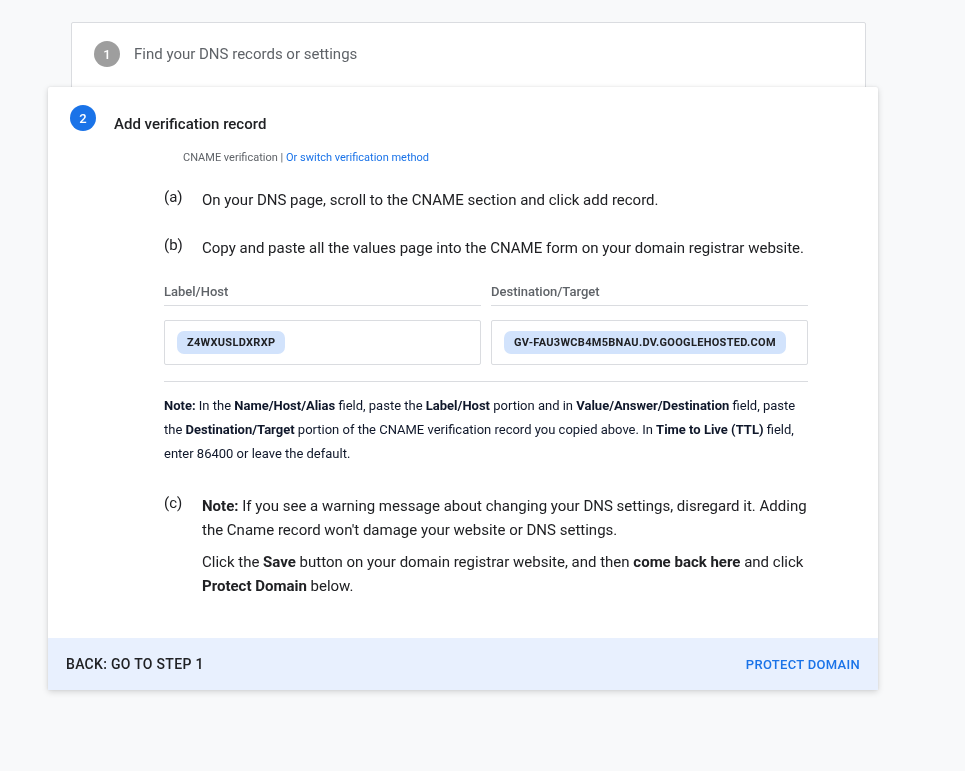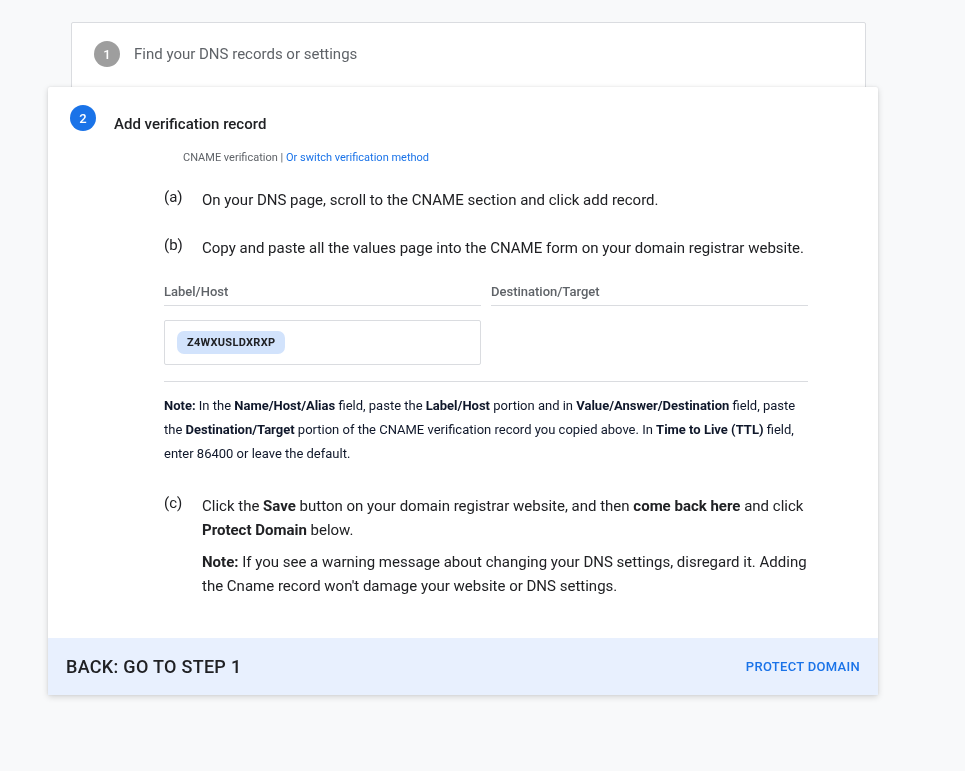--- a/index.html
+++ b/index.html
@@ -162,21 +162,21 @@
     }
     .step-c-body p b { font-weight: 700; }
     .footer {
       background: #e8f0fe;
       display: flex;
       justify-content: space-between;
       align-items: center;
       padding: 18px 18px;
     }
     .btn-back {
-      font-size: 18px;
+      font-size: 14px;
       font-weight: 500;
       letter-spacing: 0.3px;
       color: #202124;
       cursor: pointer;
       background: none;
       border: none;
       font-family: inherit;
     }
     .btn-protect {
       font-size: 13px;
@@ -227,36 +227,39 @@
 
     <div class="fields-row">
       <div class="field-col">
         <div class="field-label">Label/Host</div>
         <div class="field-box">
           <span class="field-value">Z4WXUSLDXRXP</span>
         </div>
       </div>
       <div class="field-col">
         <div class="field-label">Destination/Target</div>
+        <div class="field-box">
+          <span class="field-value">GV-FAU3WCB4M5BNAU.DV.GOOGLEHOSTED.COM</span>
+        </div>
       </div>
     </div>
     <div class="fields-sep"></div>
 
     <div class="note-text">
       <b>Note:</b><span> In the </span><b>Name/Host/Alias</b><span> field, paste the </span><b>Label/Host</b><span> portion and in </span><b>Value/Answer/Destination</b><span> field, paste the </span><b>Destination/Target</b><span> portion of the CNAME verification record you copied above. In </span><b>Time to Live (TTL)</b><span> field, enter 86400 or leave the default.</span>
     </div>
 
     <div class="step-row" style="margin-bottom:8px">
       <div class="step-letter">(c)</div>
       <div class="step-c-body">
         <p>
-          <span>Click the </span><b>Save</b><span> button on your domain registrar website, and then </span><b>come back here</b><span> and click </span><b>Protect Domain</b><span> below.</span>
+          <b>Note:</b><span> If you see a warning message about changing your DNS settings, disregard it. Adding the Cname record won't damage your website or DNS settings.</span>
         </p>
         <p>
-          <b>Note:</b><span> If you see a warning message about changing your DNS settings, disregard it. Adding the Cname record won't damage your website or DNS settings.</span>
+          <span>Click the </span><b>Save</b><span> button on your domain registrar website, and then </span><b>come back here</b><span> and click </span><b>Protect Domain</b><span> below.</span>
         </p>
       </div>
     </div>
 
   </div>
 
   <div class="footer">
     <button class="btn-back">BACK: GO TO STEP 1</button>
     <button class="btn-protect">PROTECT DOMAIN</button>
   </div>

